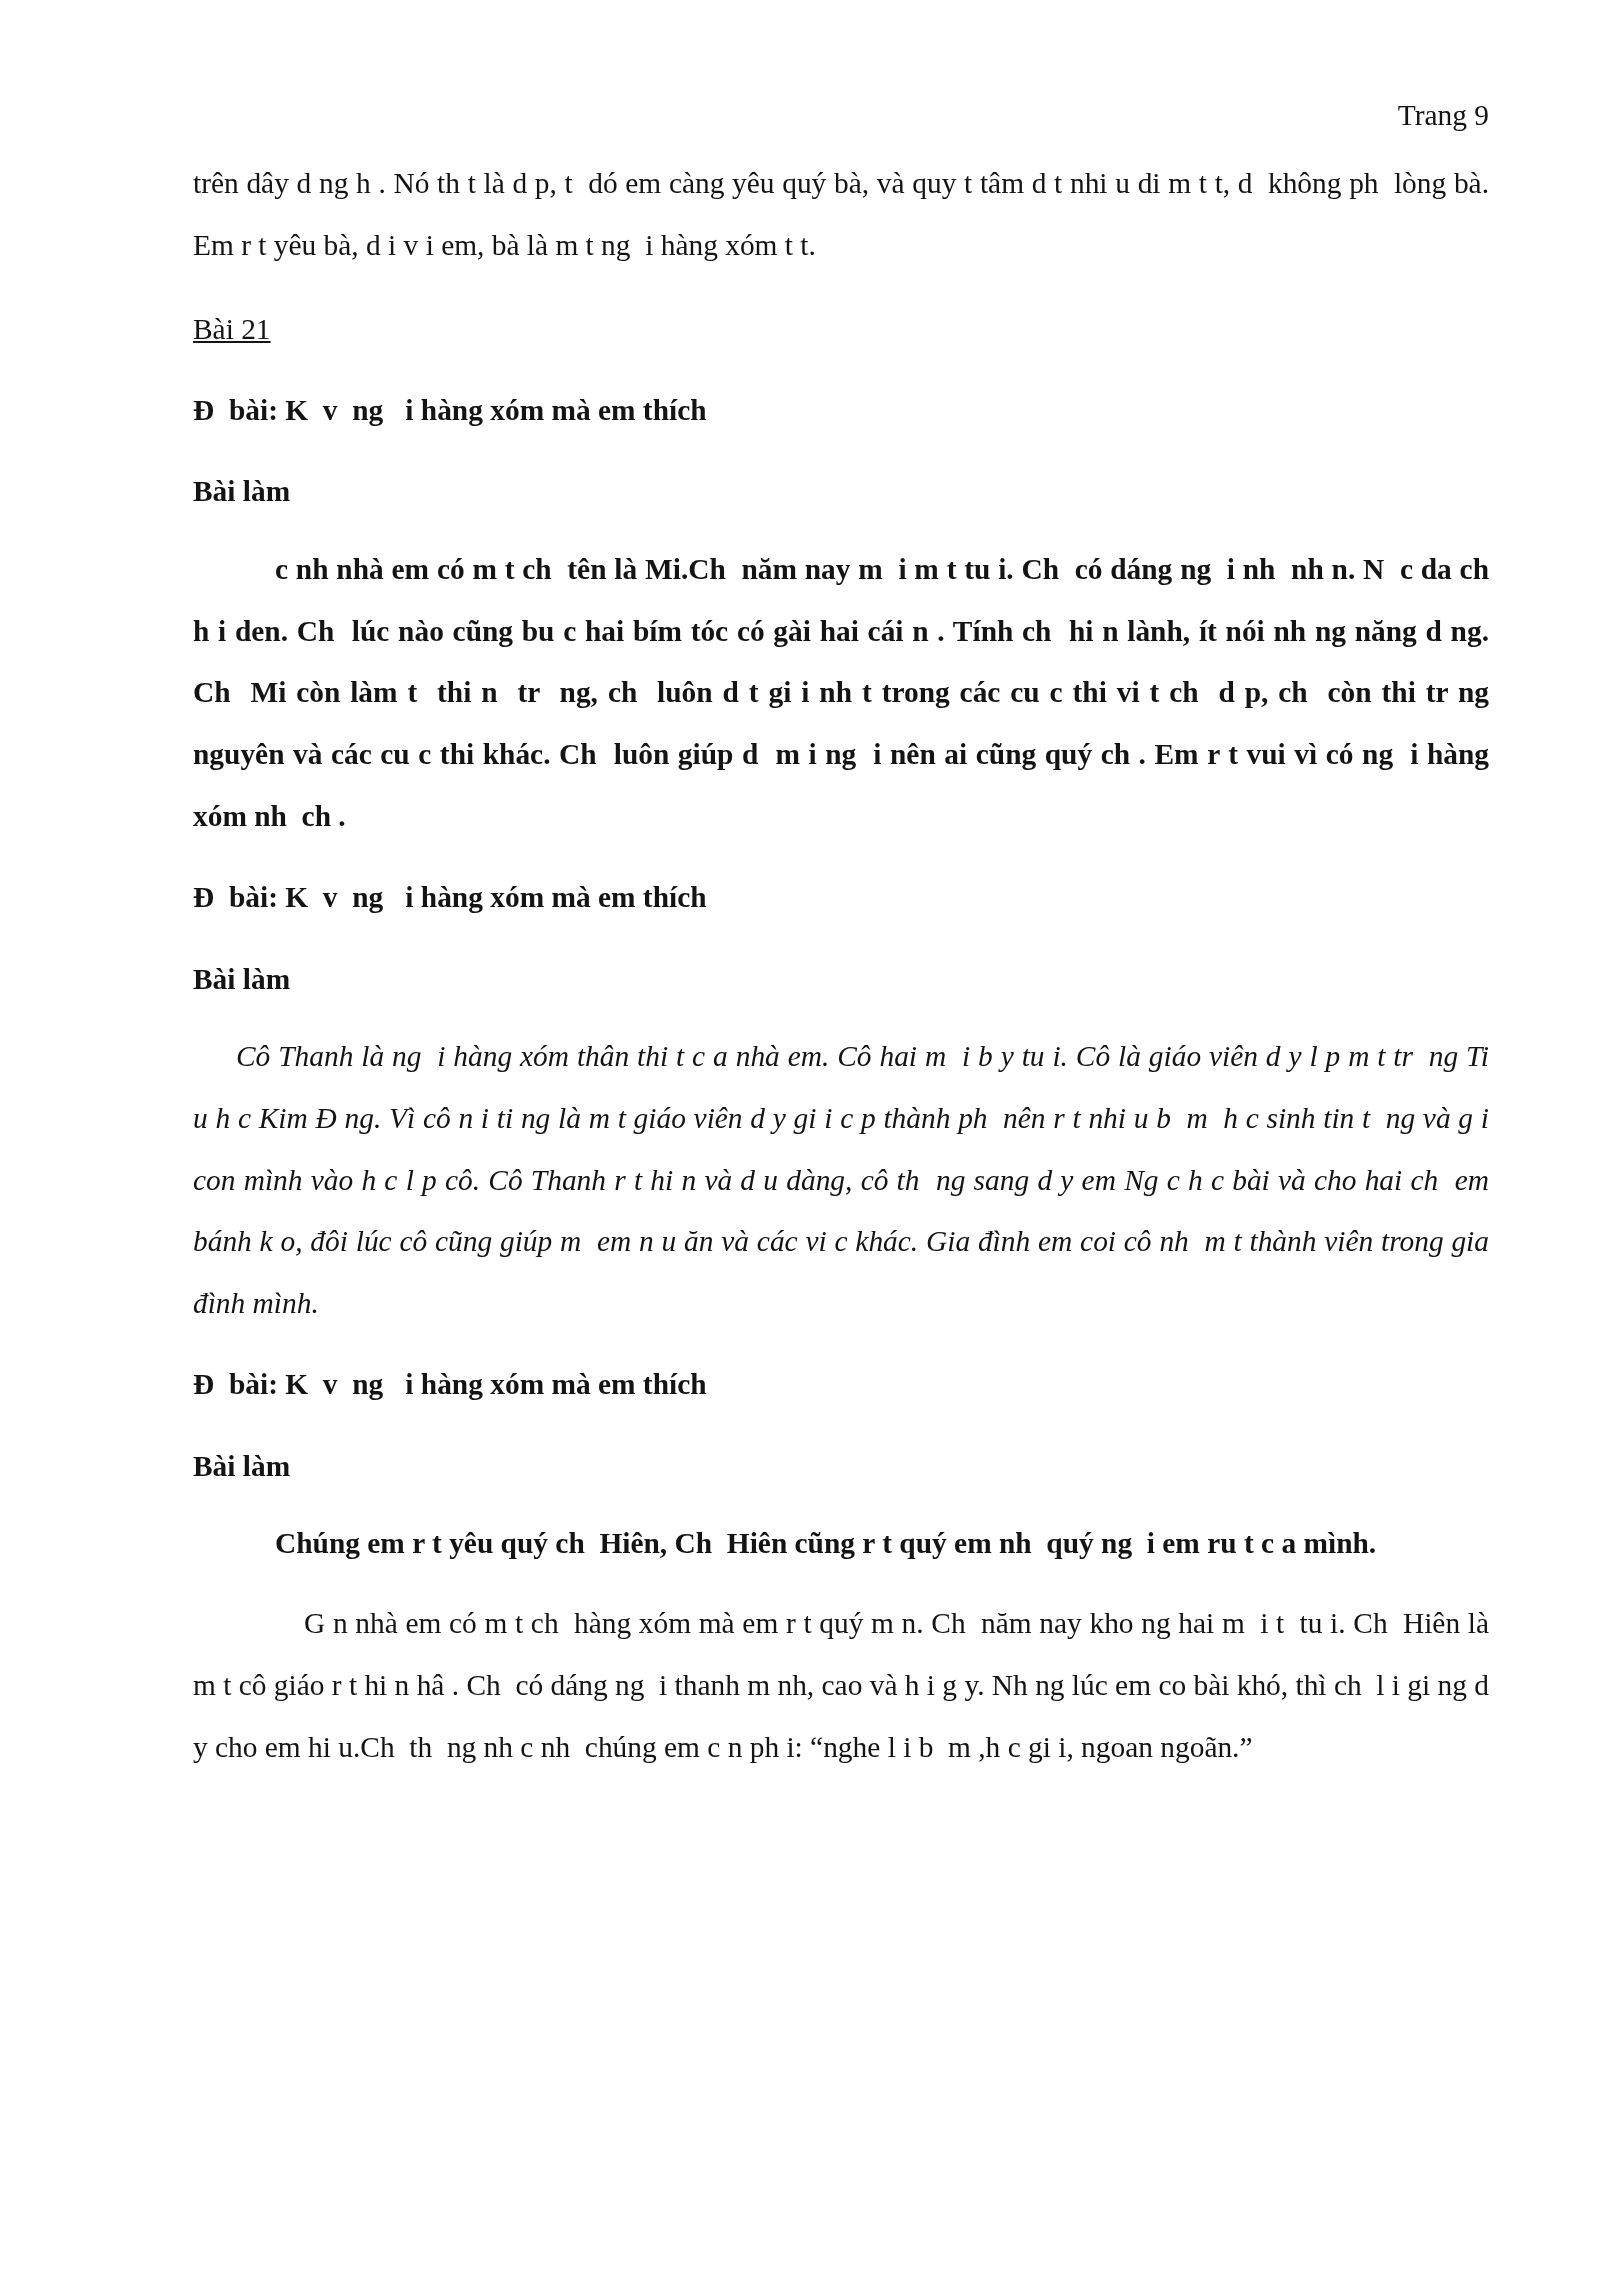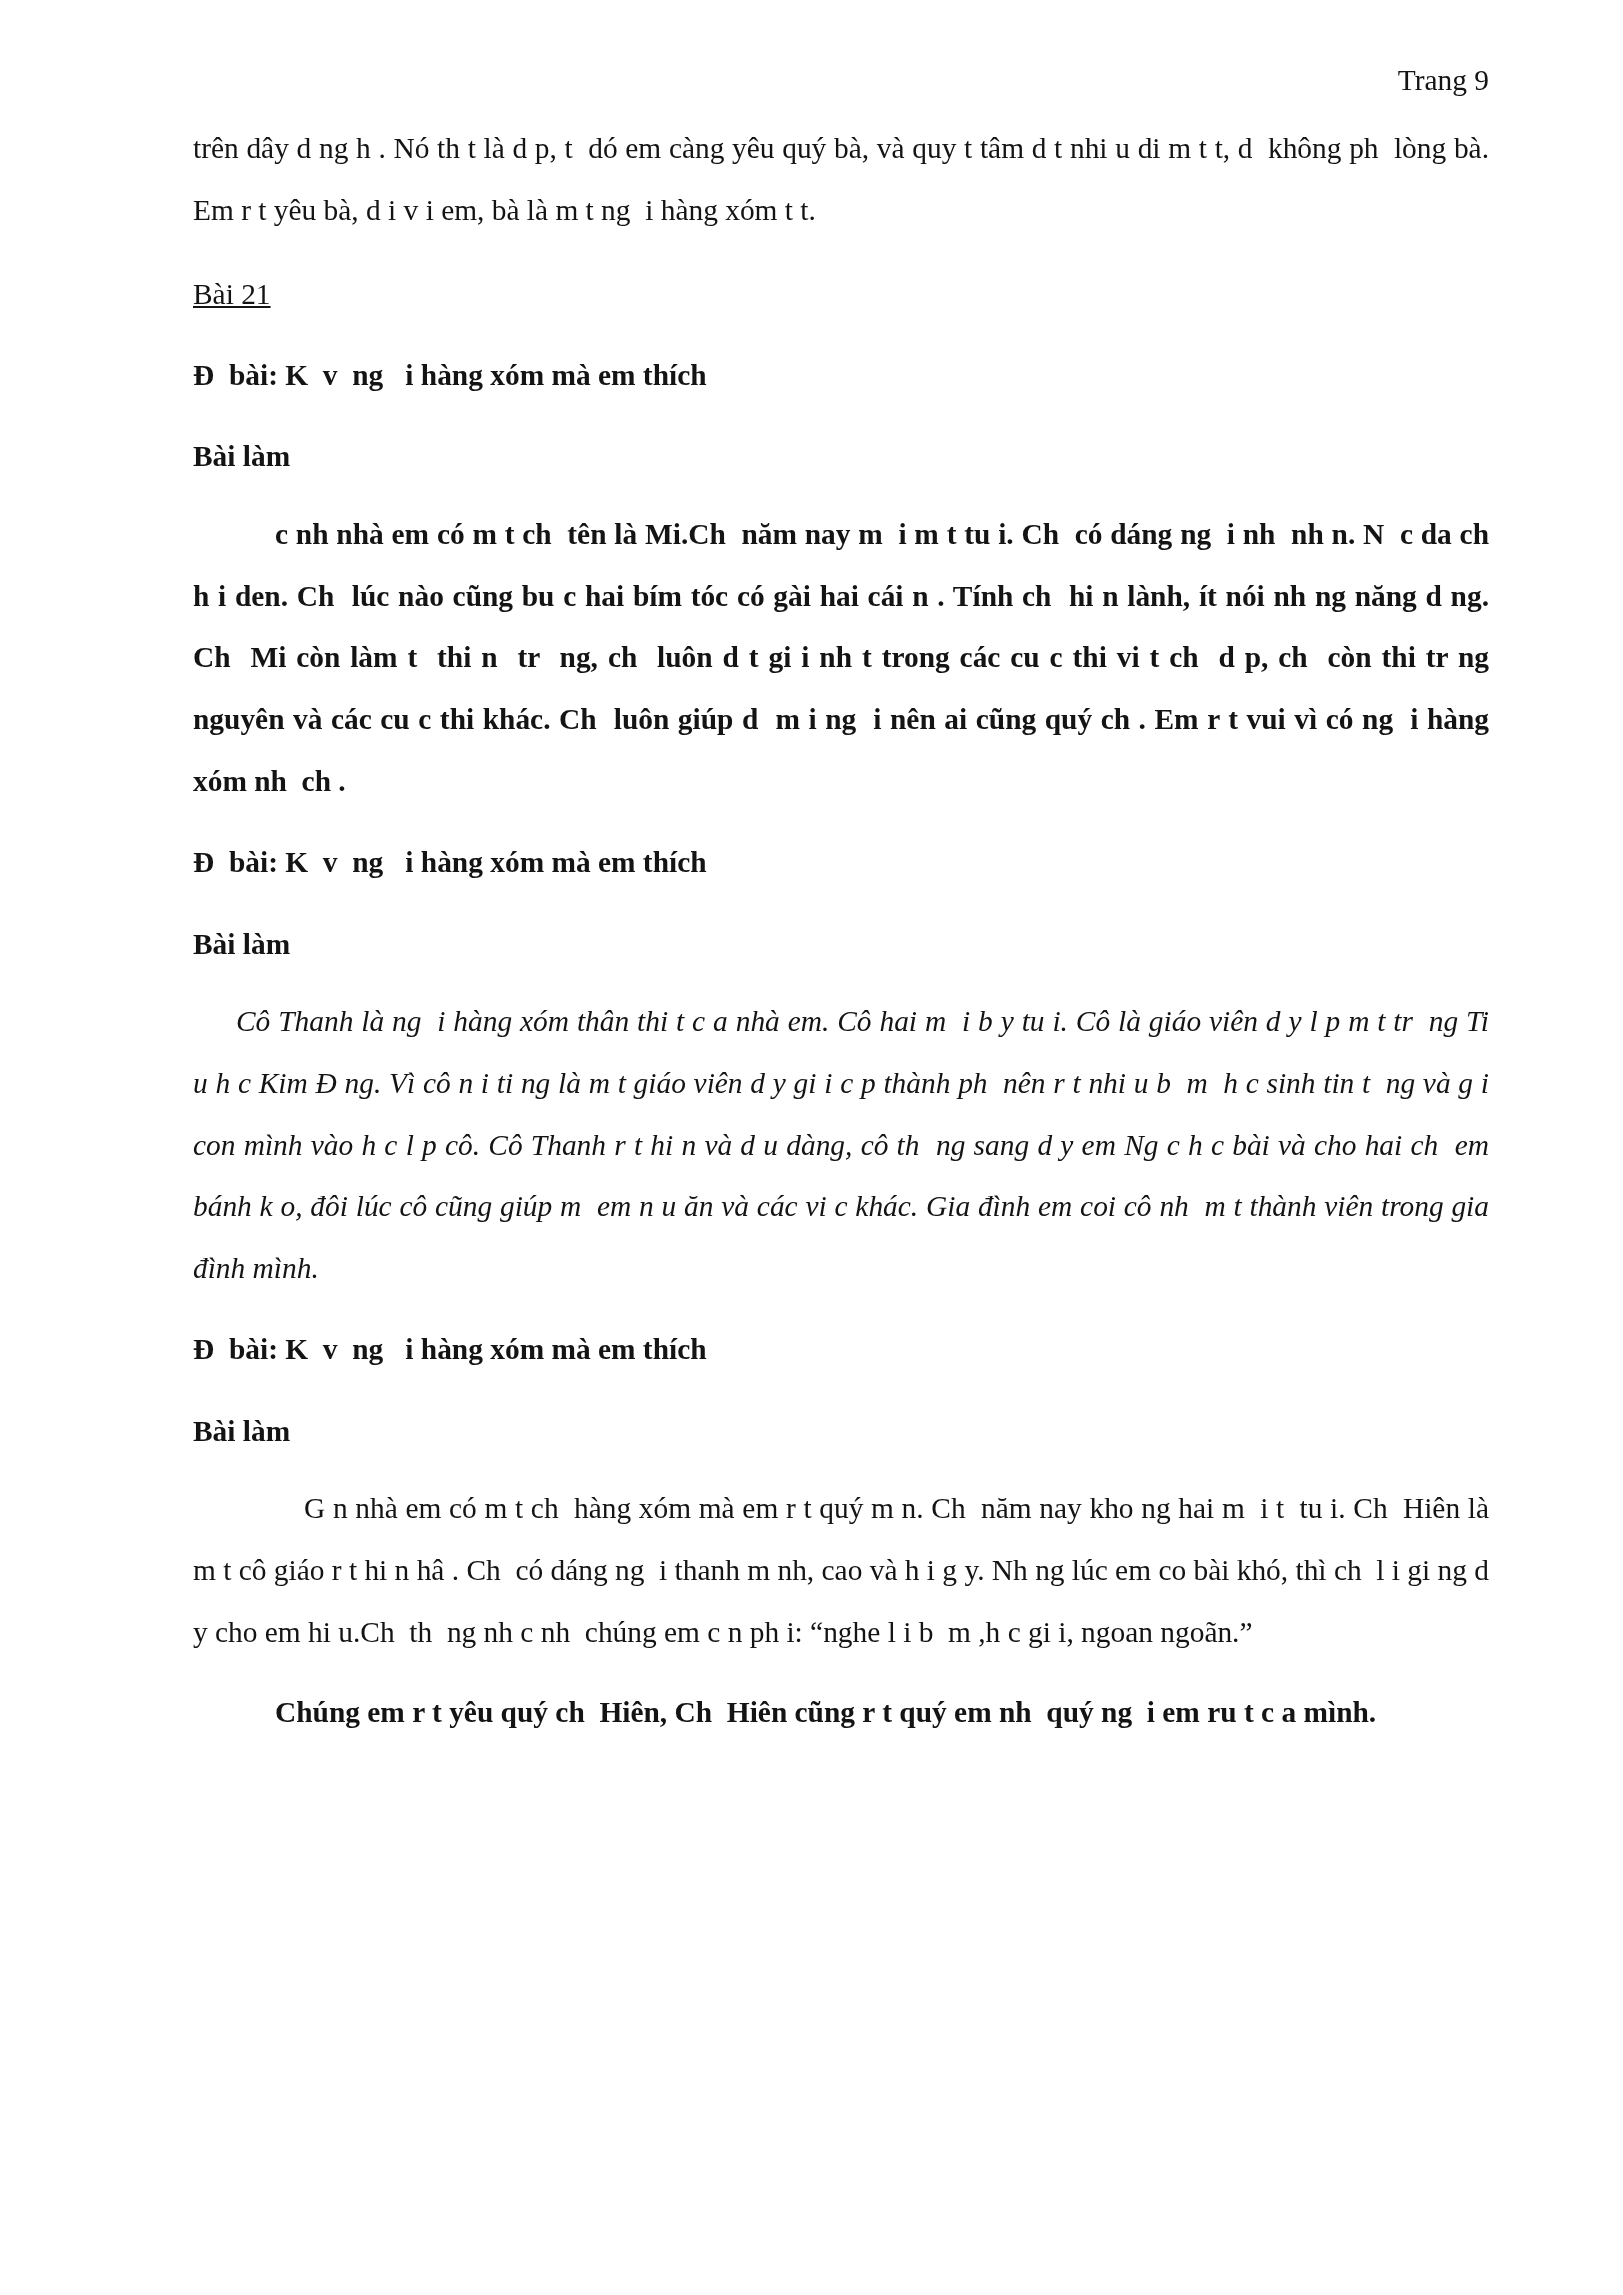--- a/index.html
+++ b/index.html
@@ -7,21 +7,21 @@
     padding: 0;
     background: #e8e8e8;
   }
   .page {
     position: relative;
     width: 1623px;
     height: 2295px;
     margin: 0 auto;
     background: #ffffff;
     box-sizing: border-box;
-    padding: 50px 134px 131px 193px;
+    padding: 85px 134px 131px 193px;
     font-family: "Liberation Serif", "DejaVu Serif", serif;
     color: #141414;
     font-size: 29.4px;
     line-height: 2.1;
   }
   .page-number {
     text-align: right;
     margin: 0 0 6.5px 0;
   }
   p.body-text {
@@ -69,18 +69,18 @@
 
   <div>
     <p class="exercise-prompt">Đ  bài: K  v  ng   i hàng xóm mà em thích</p>
     <div class="work-heading">Bài làm</div>
     <p class="body-text indent-sm">Cô Thanh là ng  i hàng xóm thân thi t c a nhà em. Cô hai m  i b y tu i. Cô là giáo viên d y l p m t tr  ng Ti u h c Kim Đ ng. Vì cô n i ti ng là m t giáo viên d y gi i c p thành ph  nên r t nhi u b  m  h c sinh tin t  ng và g i con mình vào h c l p cô. Cô Thanh r t hi n và d u dàng, cô th  ng sang d y em Ng c h c bài và cho hai ch  em bánh k o, đôi lúc cô cũng giúp m  em n u ăn và các vi c khác. Gia đình em coi cô nh  m t thành viên trong gia đình mình.</p>
   </div>
 
   <div>
     <p class="exercise-prompt">Đ  bài: K  v  ng   i hàng xóm mà em thích</p>
     <div class="work-heading">Bài làm</div>
+    <p class="body-text indent-md">Chúng em r t yêu quý ch  Hiên, Ch  Hiên cũng r t quý em nh  quý ng  i em ru t c a mình.</p>
     <p class="body-text indent-lg">G n nhà em có m t ch  hàng xóm mà em r t quý m n. Ch  năm nay kho ng hai m  i t  tu i. Ch  Hiên là m t cô giáo r t hi n hâ . Ch  có dáng ng  i thanh m nh, cao và h i g y. Nh ng lúc em co bài khó, thì ch  l i gi ng d y cho em hi u.Ch  th  ng nh c nh  chúng em c n ph i: “nghe l i b  m ,h c gi i, ngoan ngoãn.”</p>
-    <p class="body-text indent-md">Chúng em r t yêu quý ch  Hiên, Ch  Hiên cũng r t quý em nh  quý ng  i em ru t c a mình.</p>
   </div>
 
 </div>
 
 
 </body></html>

